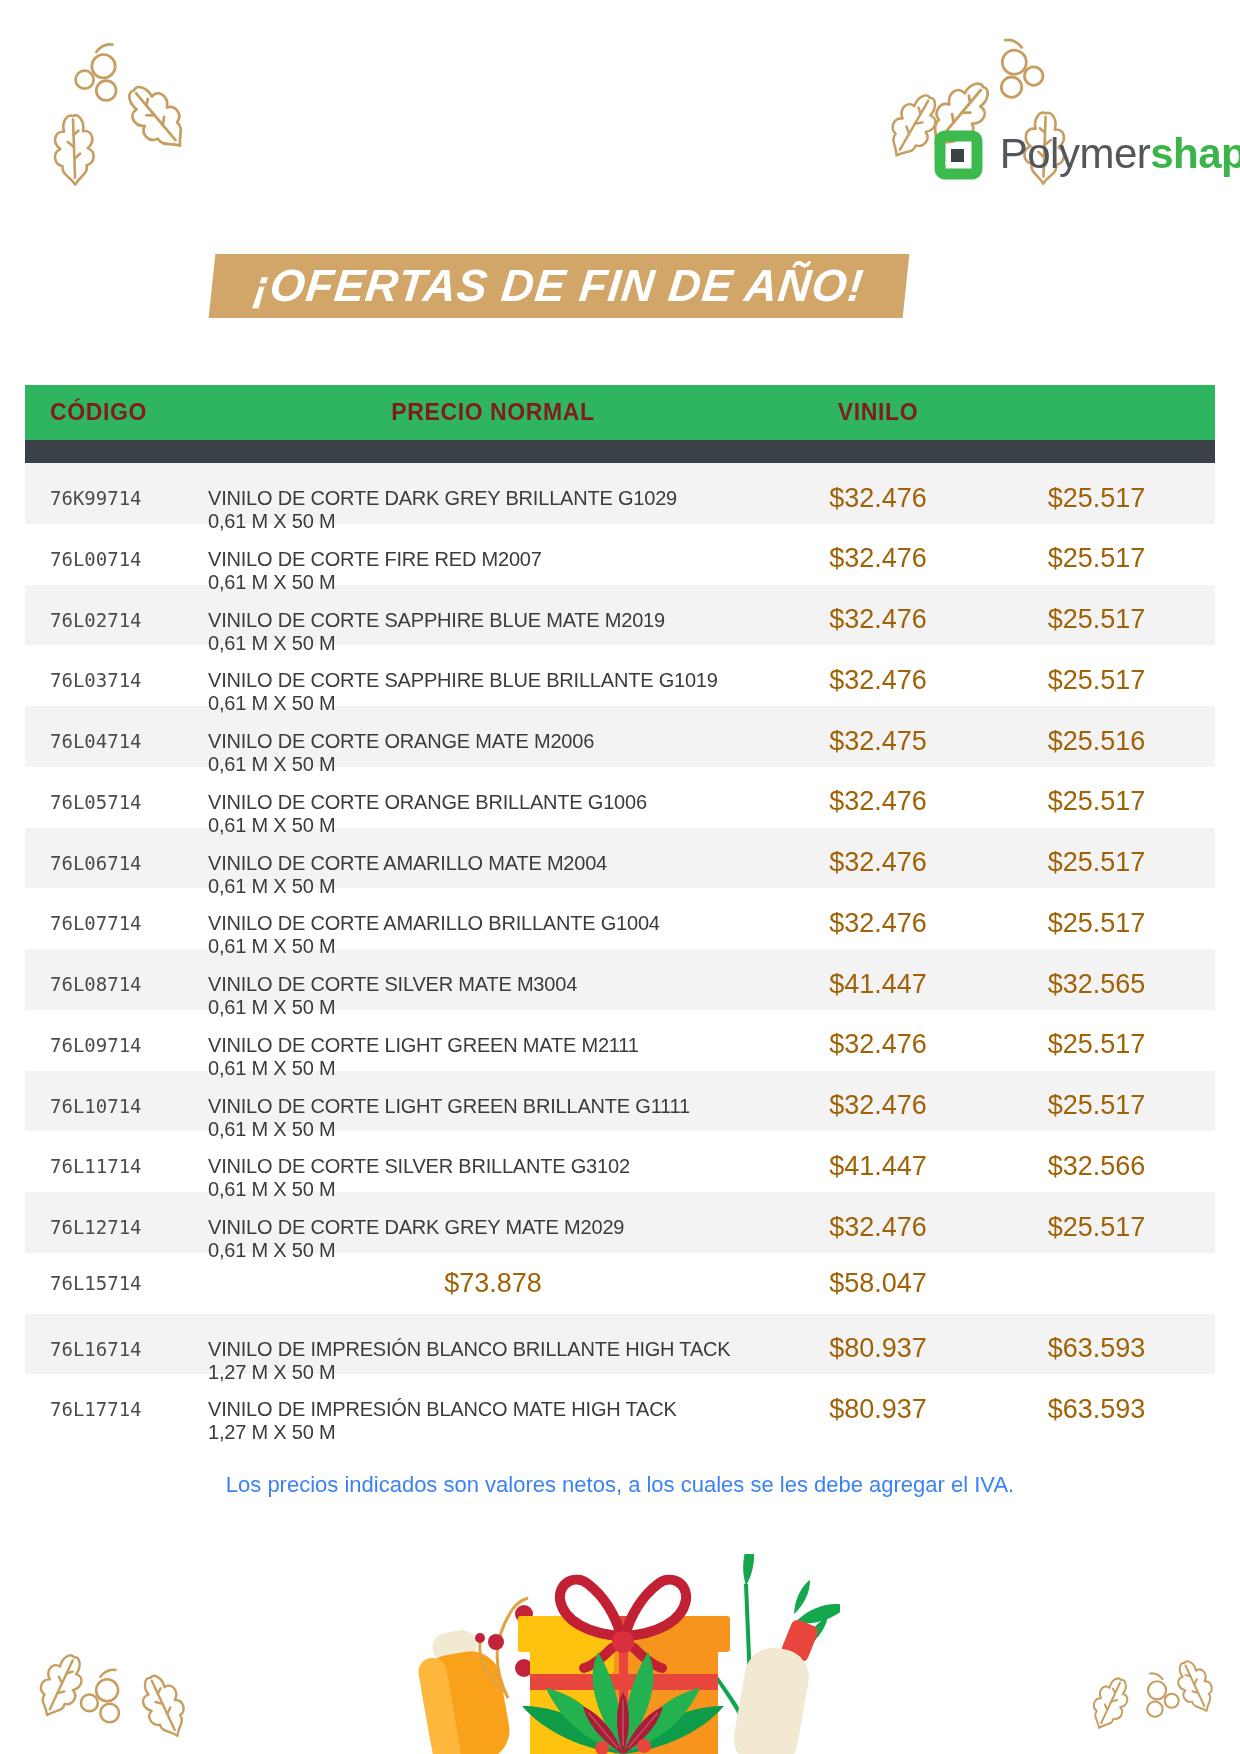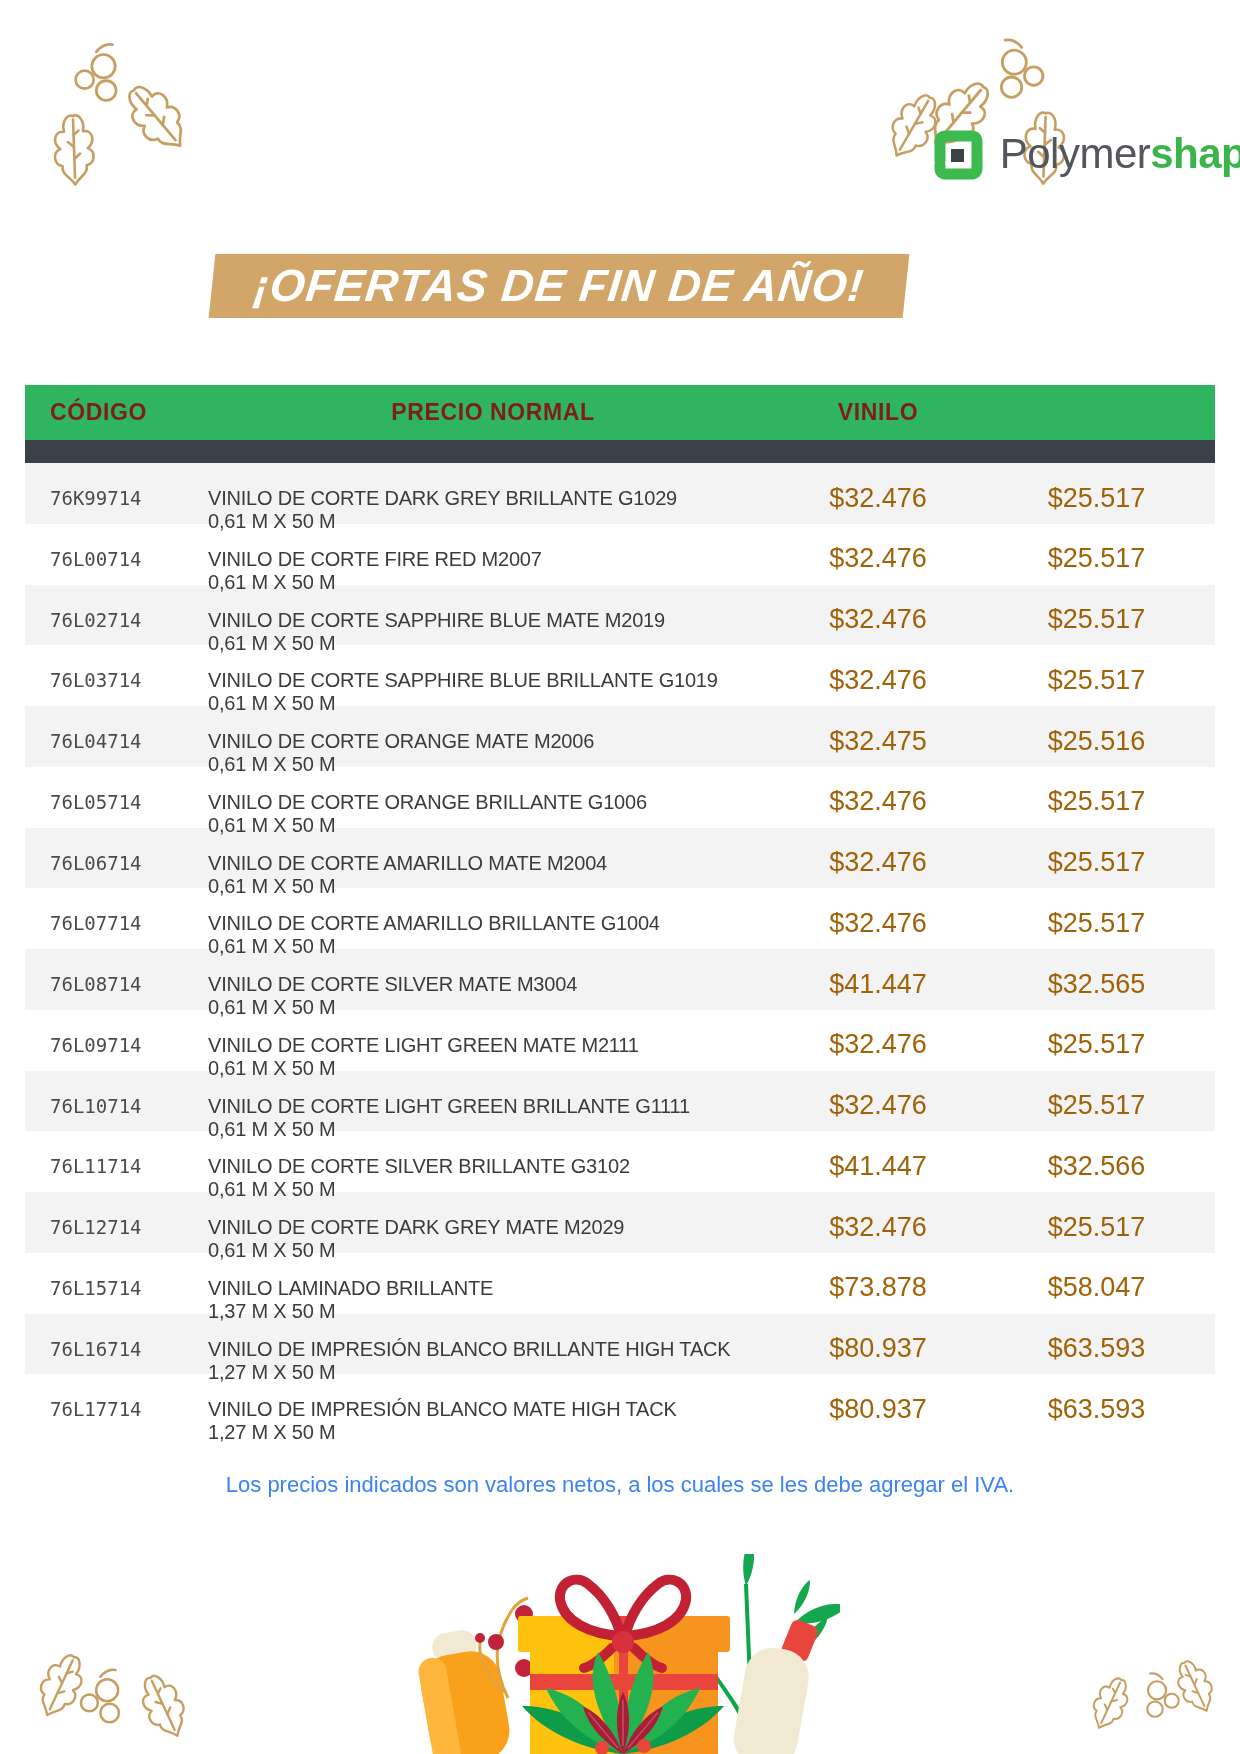--- a/index.html
+++ b/index.html
@@ -242,24 +242,20 @@
           <span class="c-code">76L12714</span>
           <div class="c-prod">
             <div>VINILO DE CORTE DARK GREY MATE M2029</div>
             <div>0,61 M X 50 M</div>
           </div>
           <span class="c-price">$32.476</span>
           <span class="c-price">$25.517</span>
         </div>
         <div class="trow">
           <span class="c-code">76L15714</span>
-          <div class="c-prod">
-            <div>VINILO LAMINADO BRILLANTE</div>
-            <div>1,37 M X 50 M</div>
-          </div>
           <span class="c-price">$73.878</span>
           <span class="c-price">$58.047</span>
         </div>
         <div class="trow alt">
           <span class="c-code">76L16714</span>
           <div class="c-prod">
             <div>VINILO DE IMPRESIÓN BLANCO BRILLANTE HIGH TACK</div>
             <div>1,27 M X 50 M</div>
           </div>
           <span class="c-price">$80.937</span>

